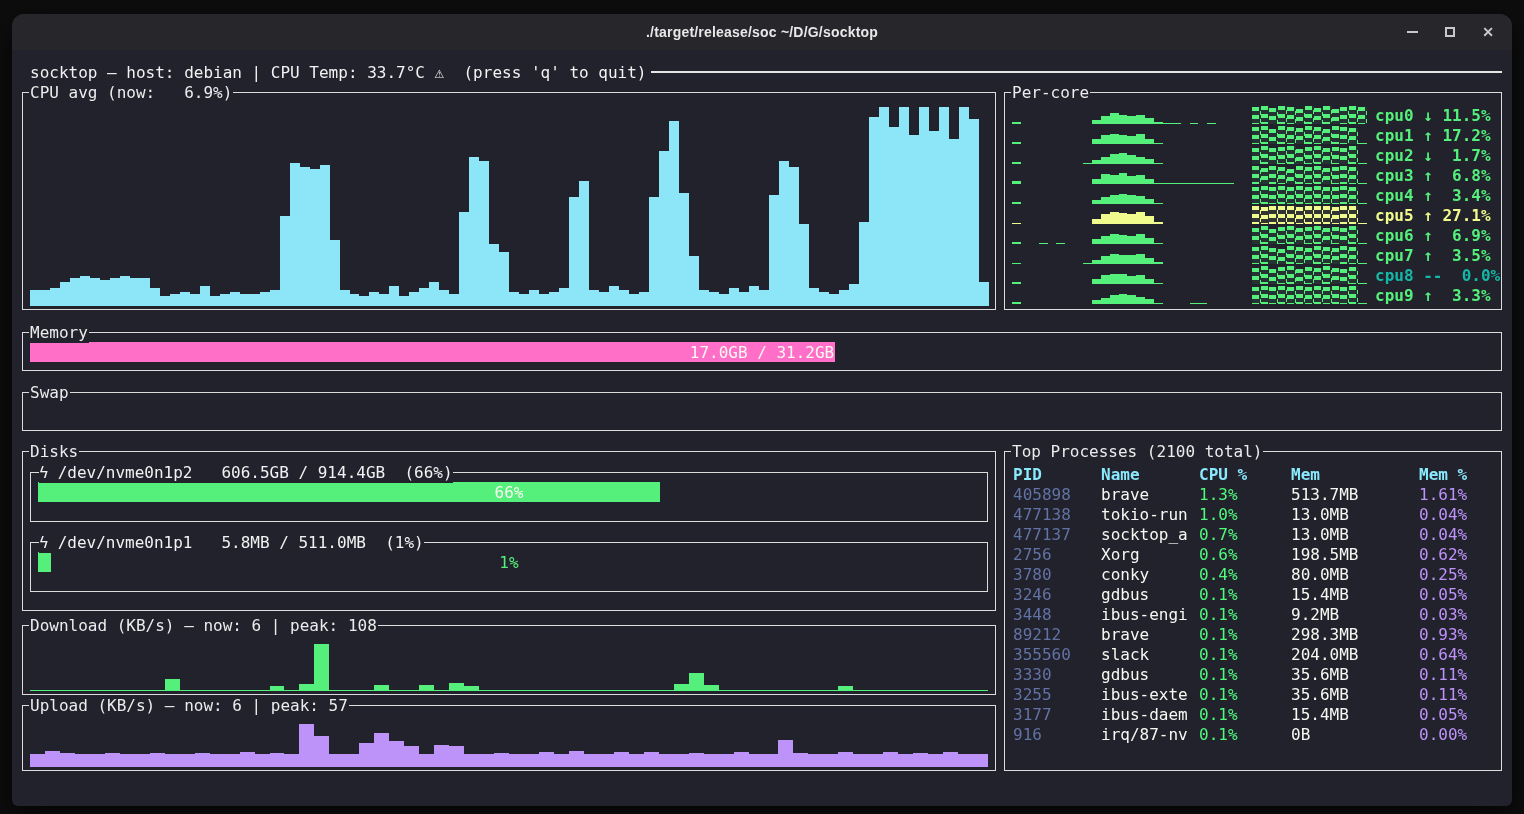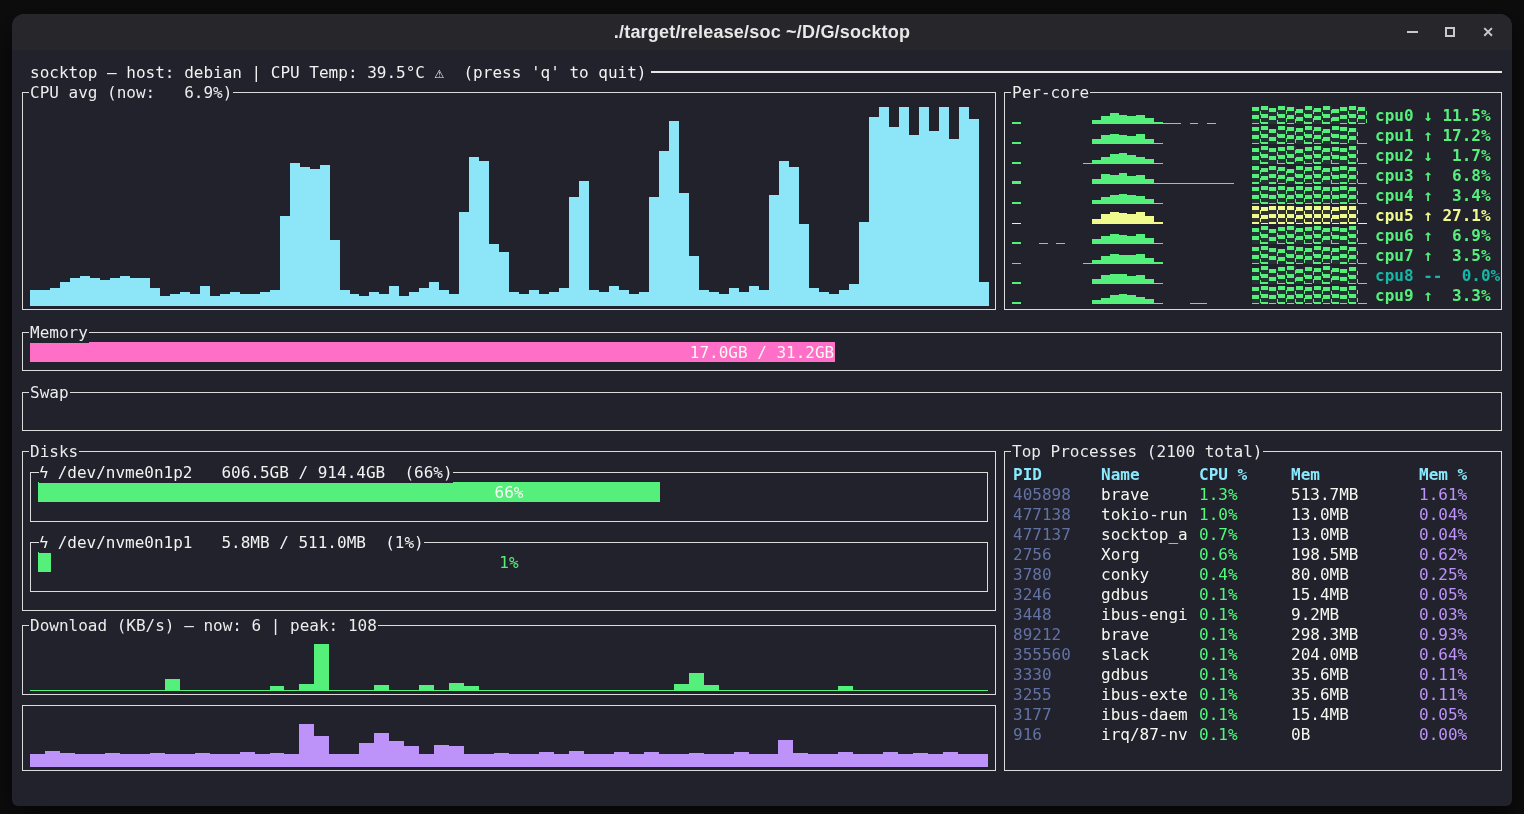--- a/index.html
+++ b/index.html
@@ -12,21 +12,21 @@
     box-shadow:0 10px 30px rgba(0,0,0,0.65);
     background:#21222c;
   }
   .titlebar {
     height:36px; background:#26262b; display:flex; align-items:center;
     position:relative;
   }
   .tb-title {
     position:absolute; left:0; right:0; text-align:center;
     color:#e8e8e8; font-family:"Liberation Sans", sans-serif;
-    font-size:18px; font-weight:700; letter-spacing:0.2px;
+    font-size:14px; font-weight:700; letter-spacing:0.2px;
   }
   .tb-controls { position:absolute; right:10px; display:flex; gap:10px; }
   .tbc {
     width:28px; height:26px; background:transparent; border:none; cursor:pointer;
     display:flex; align-items:center; justify-content:center; color:#c9c9c9;
   }
   .min-glyph { display:block; width:11px; height:2px; background:#c9c9c9; }
   .max-glyph { display:block; width:10px; height:10px; border:2px solid #c9c9c9; }
   .close-glyph { font-size:14px; font-weight:bold; line-height:1; }
 
@@ -114,21 +114,21 @@
         </button>
       <button class="tbc">
           <span class="close-glyph">✕</span>
         </button>
     </div>
   </div>
 
   <div class="terminal">
 
     <div class="statusline">
-      <span class="status-text">socktop — host: debian | CPU Temp: 39.5°C ⚠  (press 'q' to quit)</span>
+      <span class="status-text">socktop — host: debian | CPU Temp: 33.7°C ⚠  (press 'q' to quit)</span>
       <span class="hline"></span>
     </div>
 
     <div class="row-top">
       <section class="panel cpu-panel">
         <span class="legend">CPU avg (now:   6.9%)</span>
         <div class="chart">
             <div class="bar" style="height: 8%; background-color: rgb(140, 230, 247);"></div>
             <div class="bar" style="height: 8%; background-color: rgb(140, 230, 247);"></div>
             <div class="bar" style="height: 9%; background-color: rgb(140, 230, 247);"></div>
@@ -790,20 +790,21 @@
               <div class="bar" style="height: 3%; background-color: rgb(85, 240, 124);"></div>
               <div class="bar" style="height: 3%; background-color: rgb(85, 240, 124);"></div>
               <div class="bar" style="height: 3%; background-color: rgb(85, 240, 124);"></div>
               <div class="bar" style="height: 3%; background-color: rgb(85, 240, 124);"></div>
               <div class="bar" style="height: 3%; background-color: rgb(85, 240, 124);"></div>
               <div class="bar" style="height: 3%; background-color: rgb(85, 240, 124);"></div>
             </div>
         </section>
 
         <section class="panel ul-panel">
+          <span class="legend">Upload (KB/s) — now: 6 | peak: 57</span>
           <div class="chart net-chart">
               <div class="bar" style="height: 30%; background-color: rgb(189, 147, 249);"></div>
               <div class="bar" style="height: 38%; background-color: rgb(189, 147, 249);"></div>
               <div class="bar" style="height: 33%; background-color: rgb(189, 147, 249);"></div>
               <div class="bar" style="height: 30%; background-color: rgb(189, 147, 249);"></div>
               <div class="bar" style="height: 30%; background-color: rgb(189, 147, 249);"></div>
               <div class="bar" style="height: 32%; background-color: rgb(189, 147, 249);"></div>
               <div class="bar" style="height: 30%; background-color: rgb(189, 147, 249);"></div>
               <div class="bar" style="height: 30%; background-color: rgb(189, 147, 249);"></div>
               <div class="bar" style="height: 33%; background-color: rgb(189, 147, 249);"></div>

